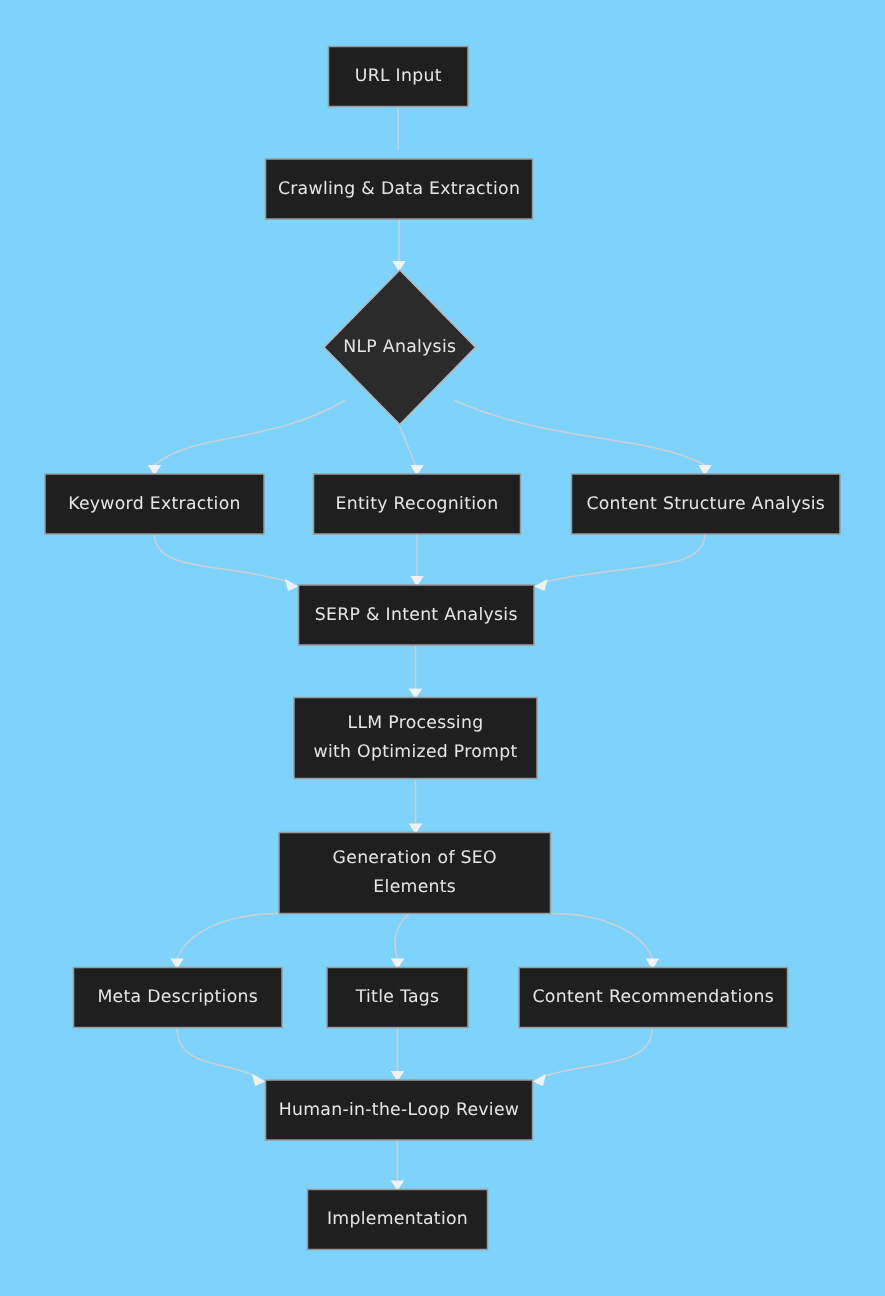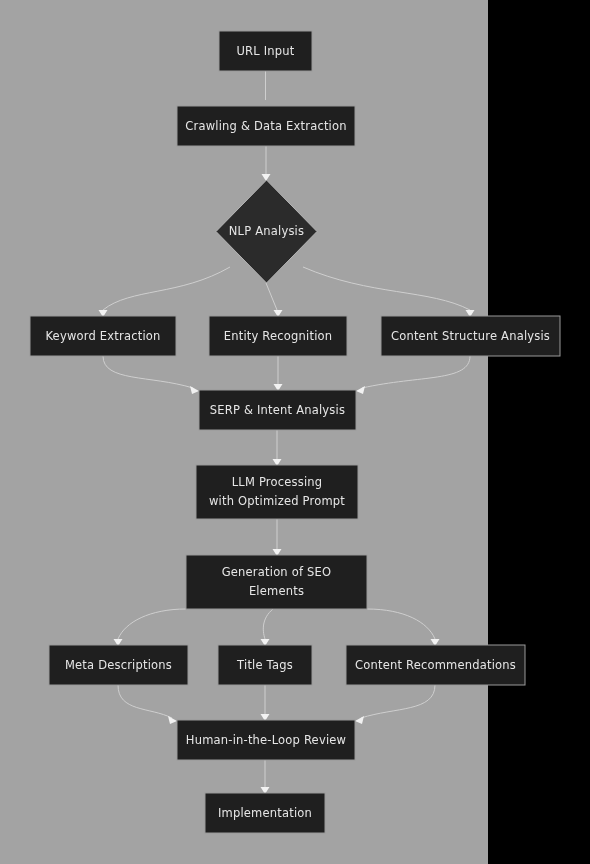--- a/index.html
+++ b/index.html
@@ -8,23 +8,23 @@
     background: #000000;
   }
   body {
     width: 590px;
     height: 864px;
     overflow: hidden;
     font-family: "DejaVu Sans", sans-serif;
   }
   #flowchart-root {
     position: relative;
-    width: 488px;
+    width: 590px;
     height: 864px;
-    background: #a3a3a3;
+    background: #7dd3fc;
   }
   svg#flow-svg {
     position: absolute;
     top: 0;
     left: 0;
     width: 590px;
     height: 864px;
     display: block;
   }
   .node-rect {

